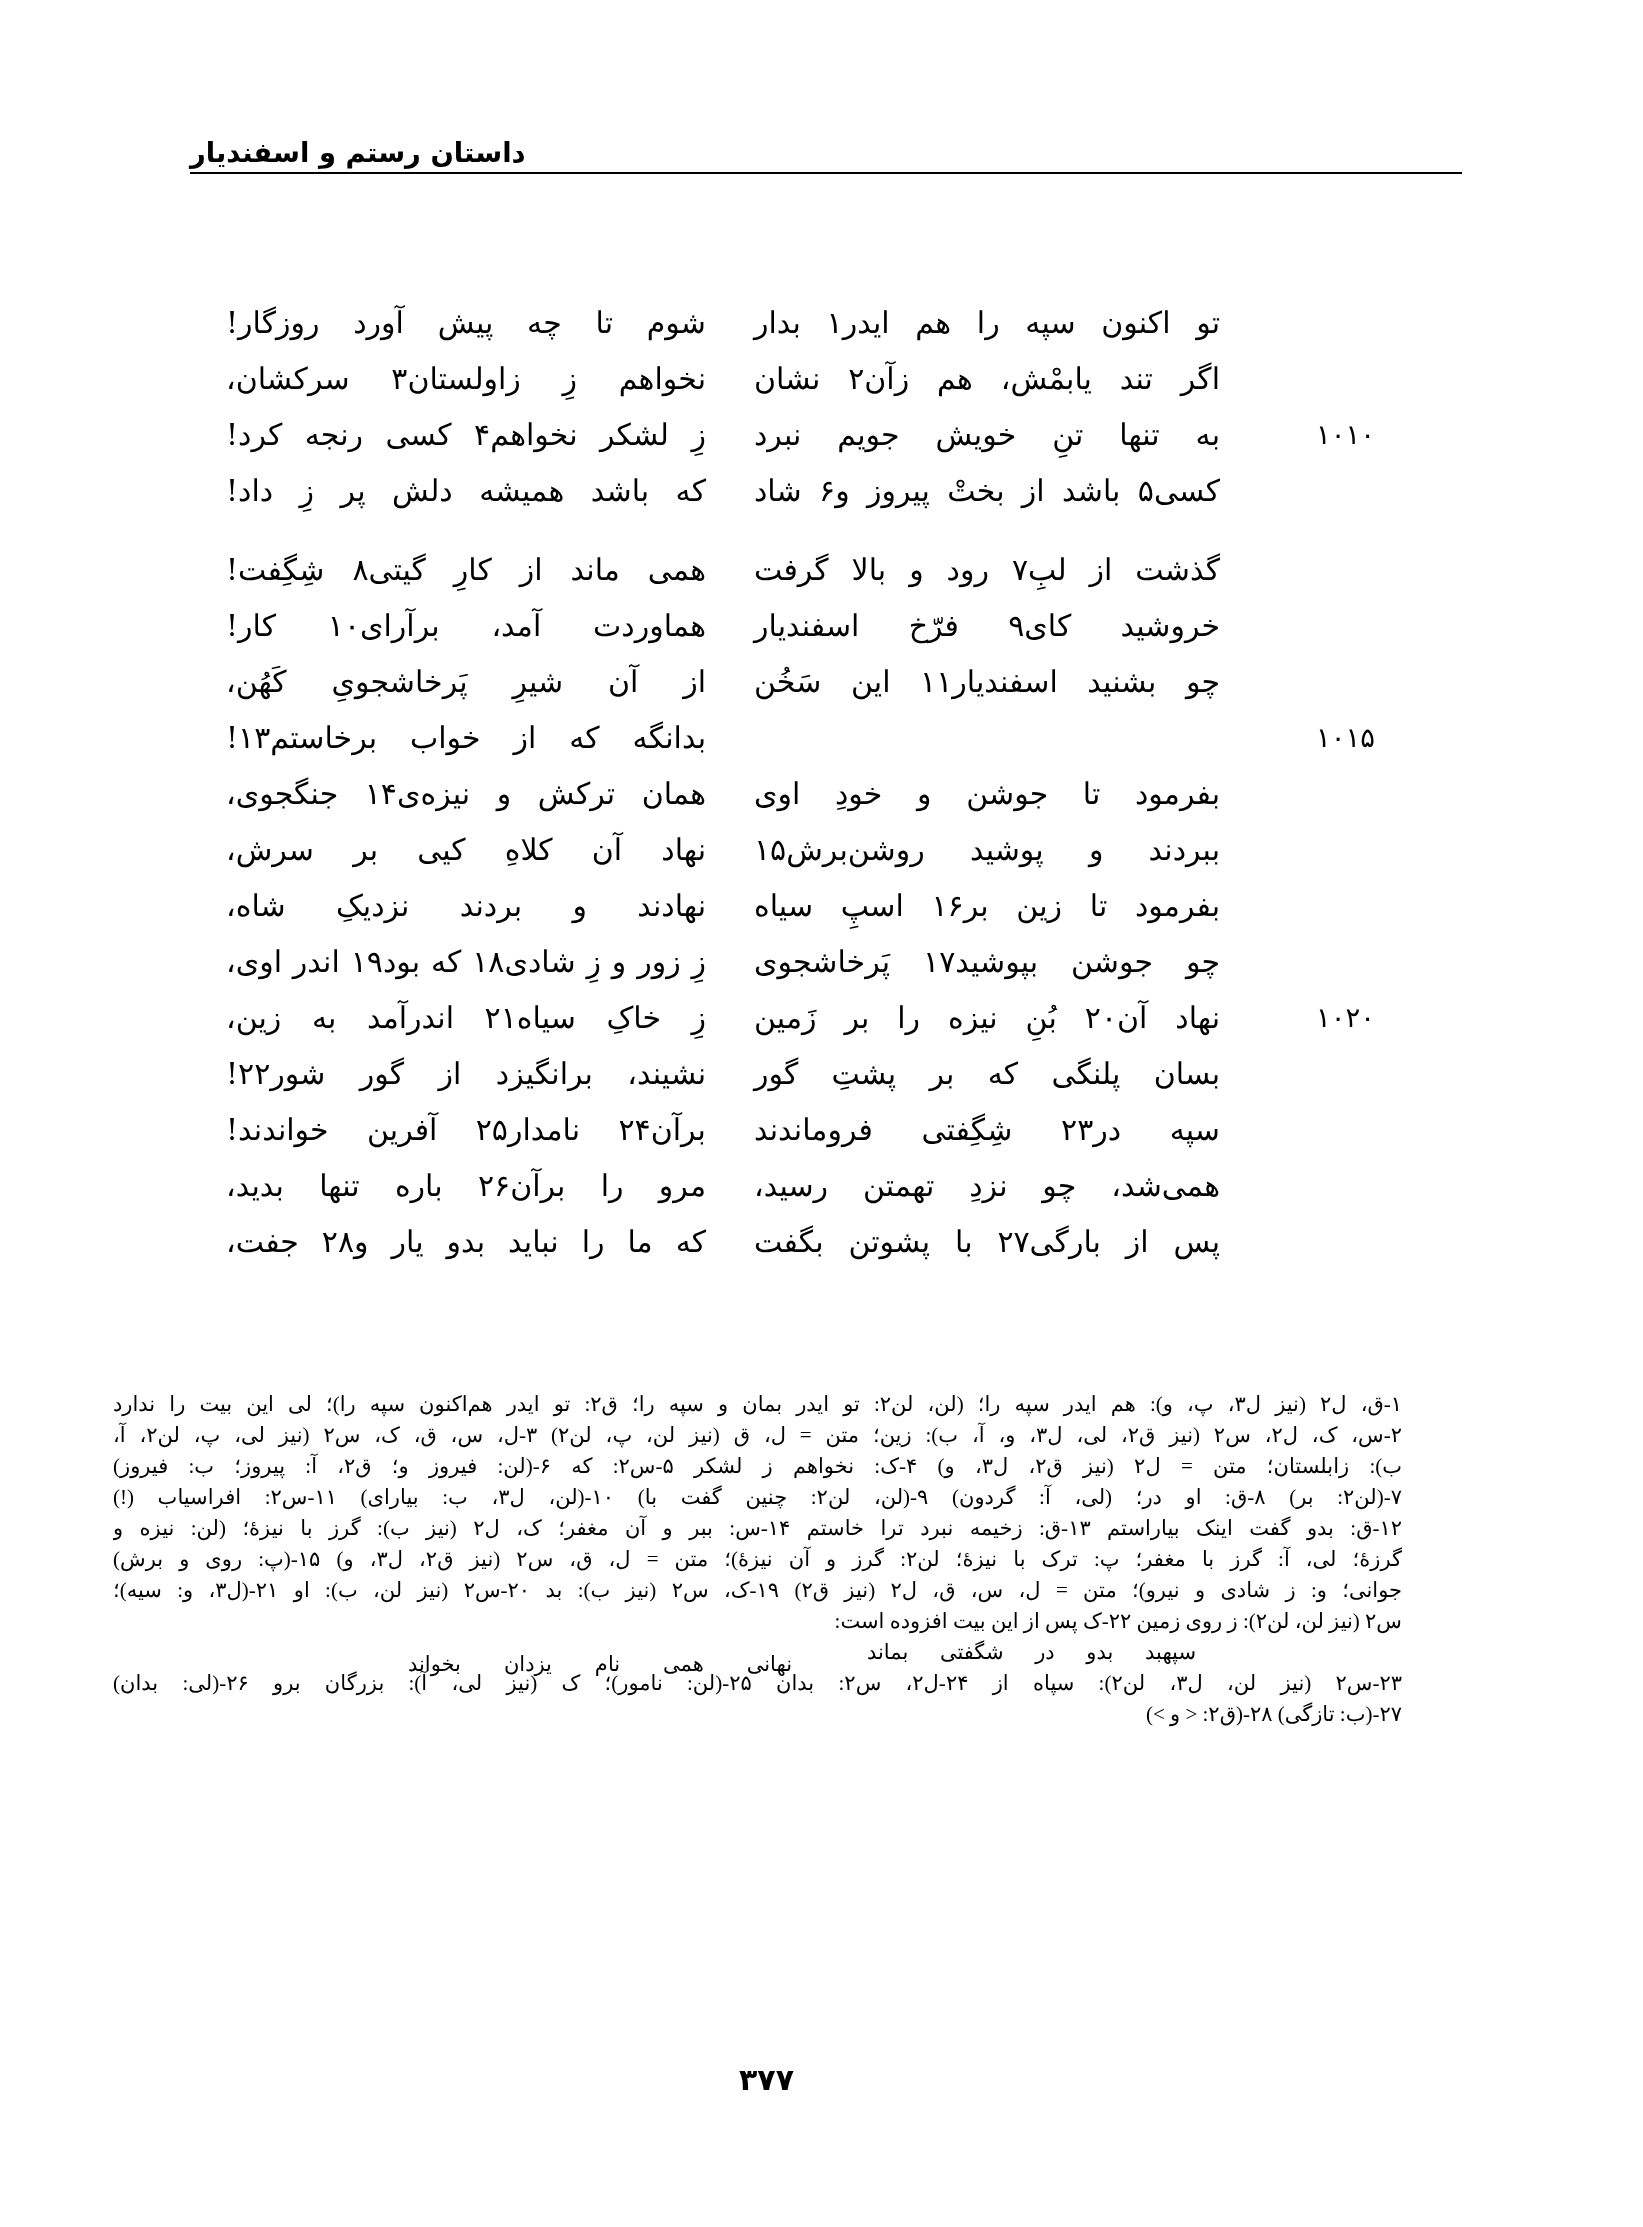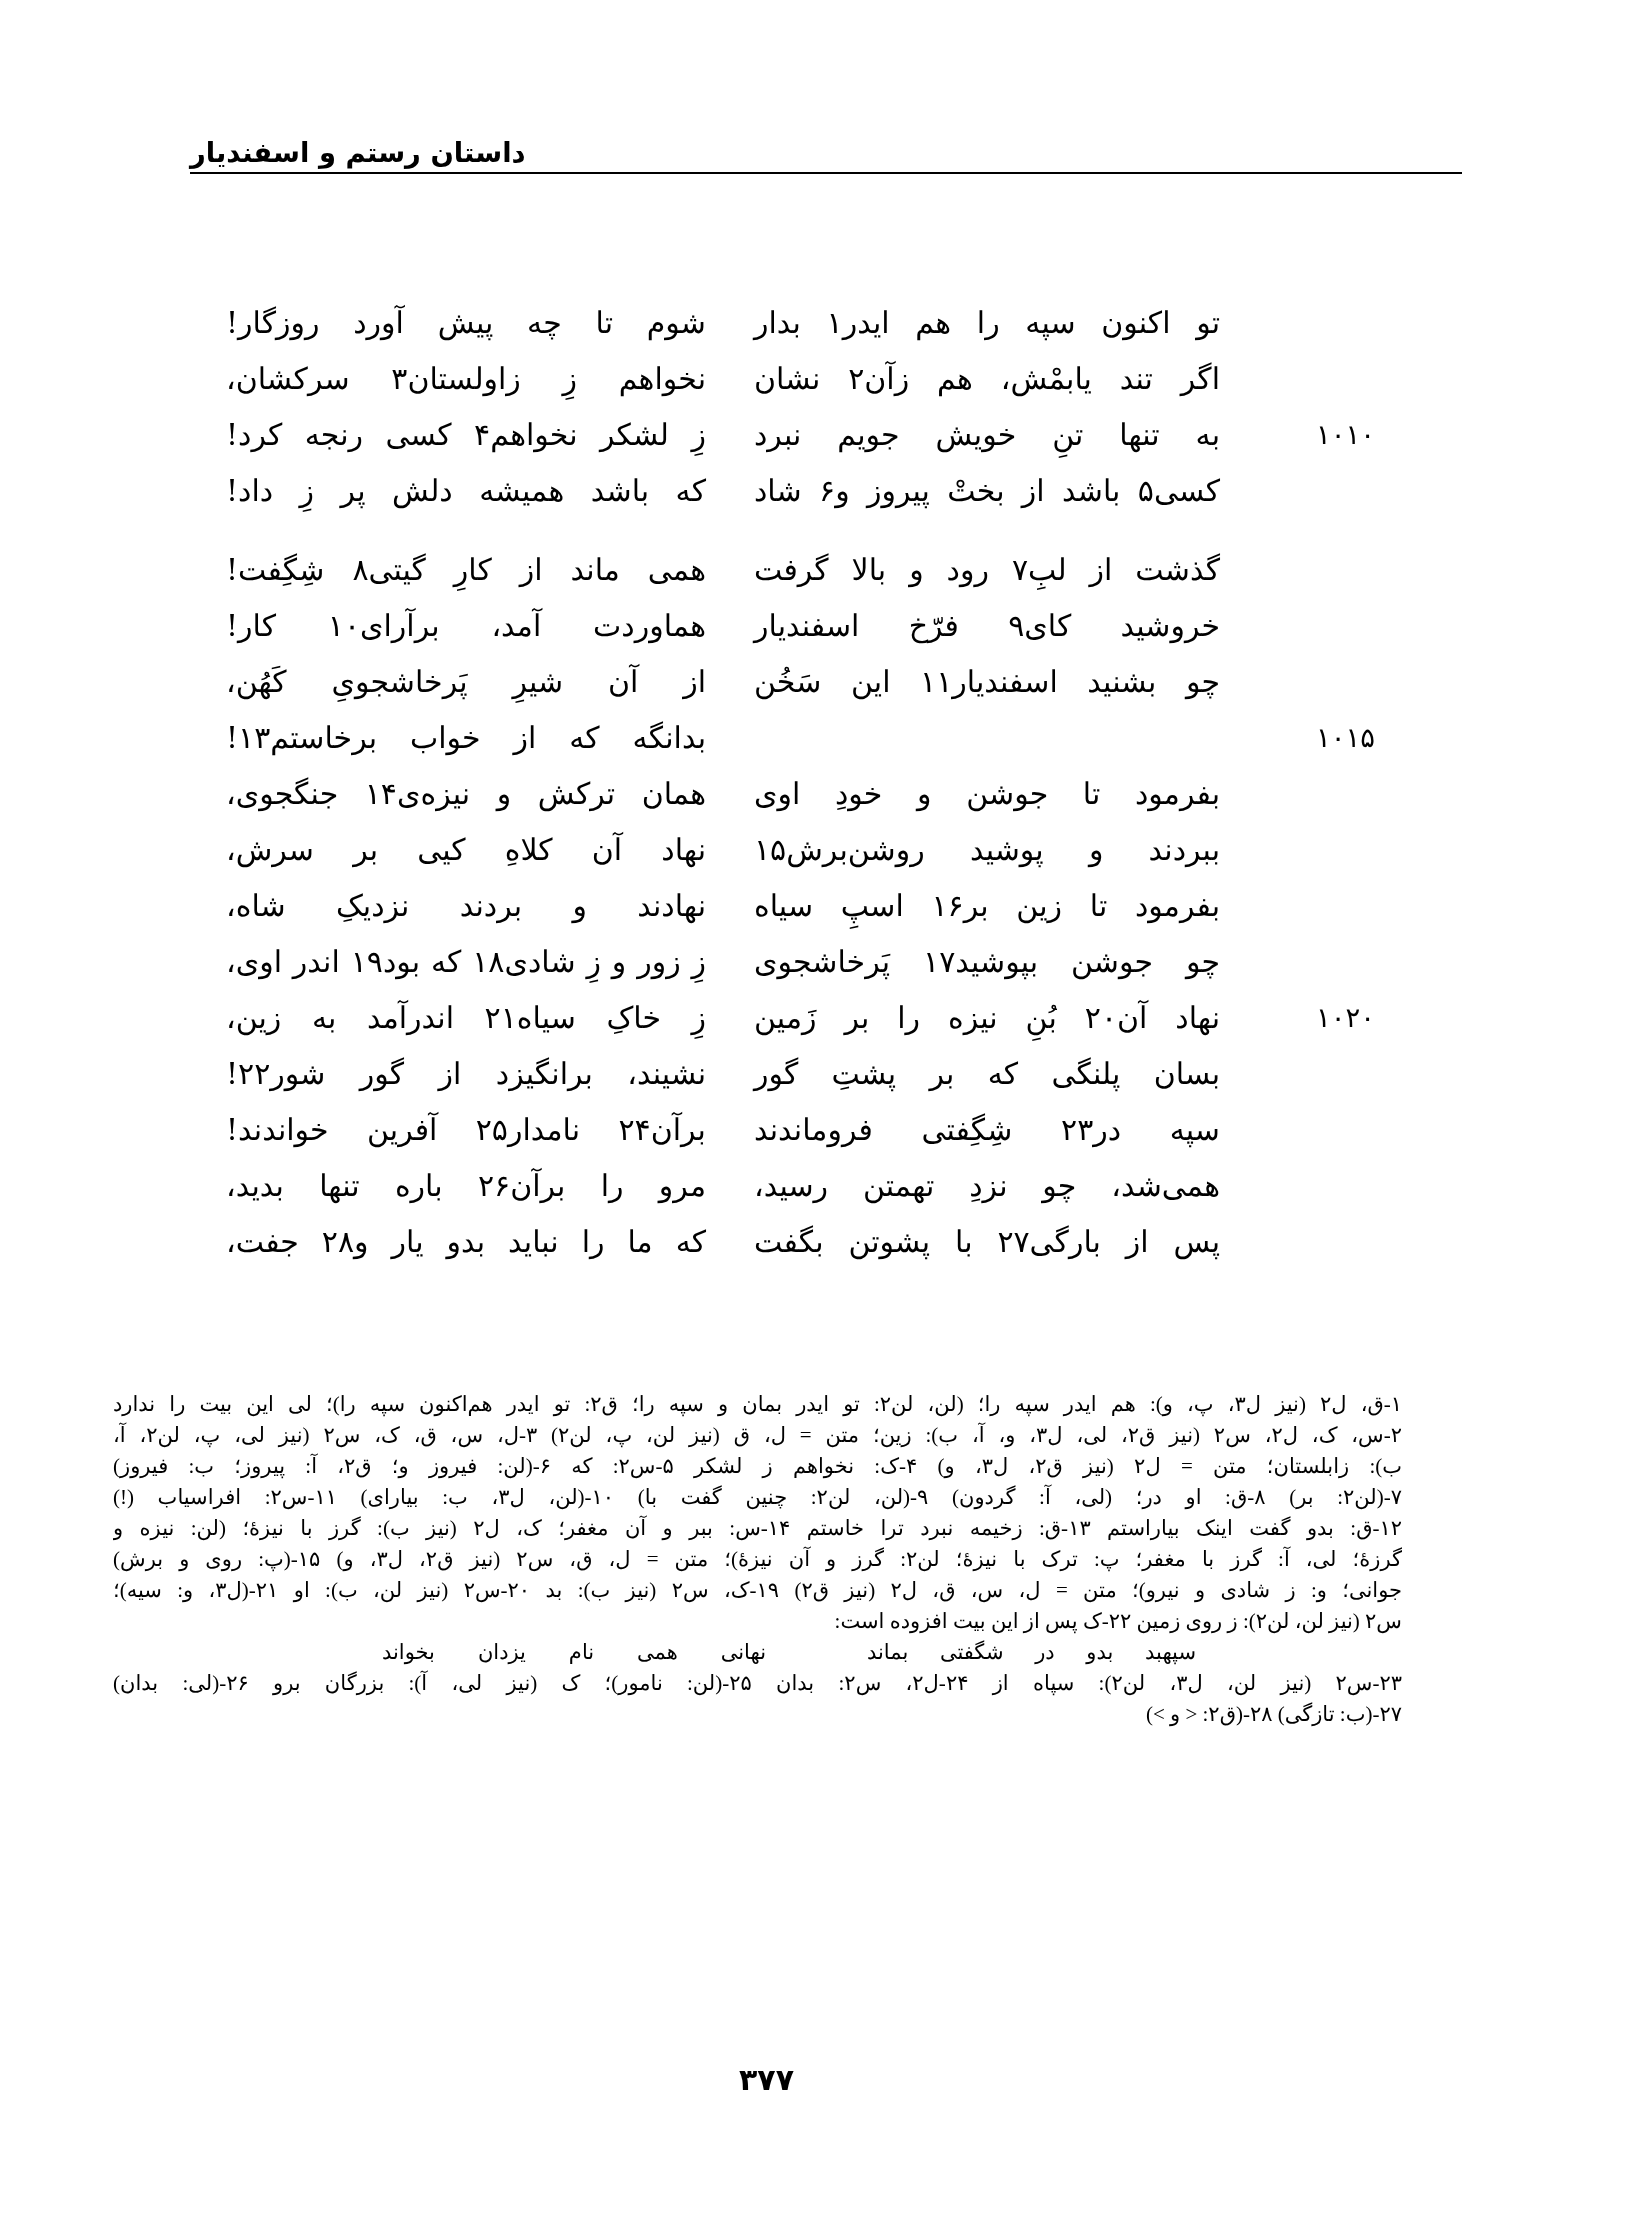--- a/index.html
+++ b/index.html
@@ -15,21 +15,21 @@
     .hemi.right { left: 528px; width: 466px; }
     .hemi.left  { left: 0px; width: 480px; }
     .verse-num { position: absolute; left: 1070px; top: 0; width: 110px; font-size: 27.4px; line-height: 56px; direction: rtl; text-align: left; margin-left: 20px; }
     .stanza-gap { height: 23px; }
 
     .notes { position: absolute; left: 113px; top: 1389px; width: 1289px; font-family: Liberation Serif, serif; }
     .note-line { font-size: 21px; line-height: 31px; direction: rtl; text-align: justify; text-align-last: justify; white-space: nowrap; height: 31px; overflow: hidden; }
     .note-line.last { text-align-last: right; }
     .note-verse { position: relative; height: 31px; font-size: 21px; line-height: 31px; }
     .note-verse .h1 { position: absolute; right: 206px; width: 329px; direction: rtl; text-align: justify; text-align-last: justify; white-space: nowrap; }
-    .note-verse .h2 { position: absolute; right: 636px; width: 384px; direction: rtl; text-align: justify; text-align-last: justify; white-space: nowrap; }
+    .note-verse .h2 { position: absolute; right: 610px; width: 384px; direction: rtl; text-align: justify; text-align-last: justify; white-space: nowrap; margin-top: 12px; }
 
     .page-number { position: absolute; left: 739px; top: 2061px; width: 55px; font-size: 30px; font-weight: bold; line-height: 38px; text-align: center; font-family: "DejaVu Sans", sans-serif; }
   </style>
 </head>
 <body>
 
 <div class="running-head">
   <div class="title">داستان رستم و اسفندیار</div>
   <div class="rule"></div>
 </div>

